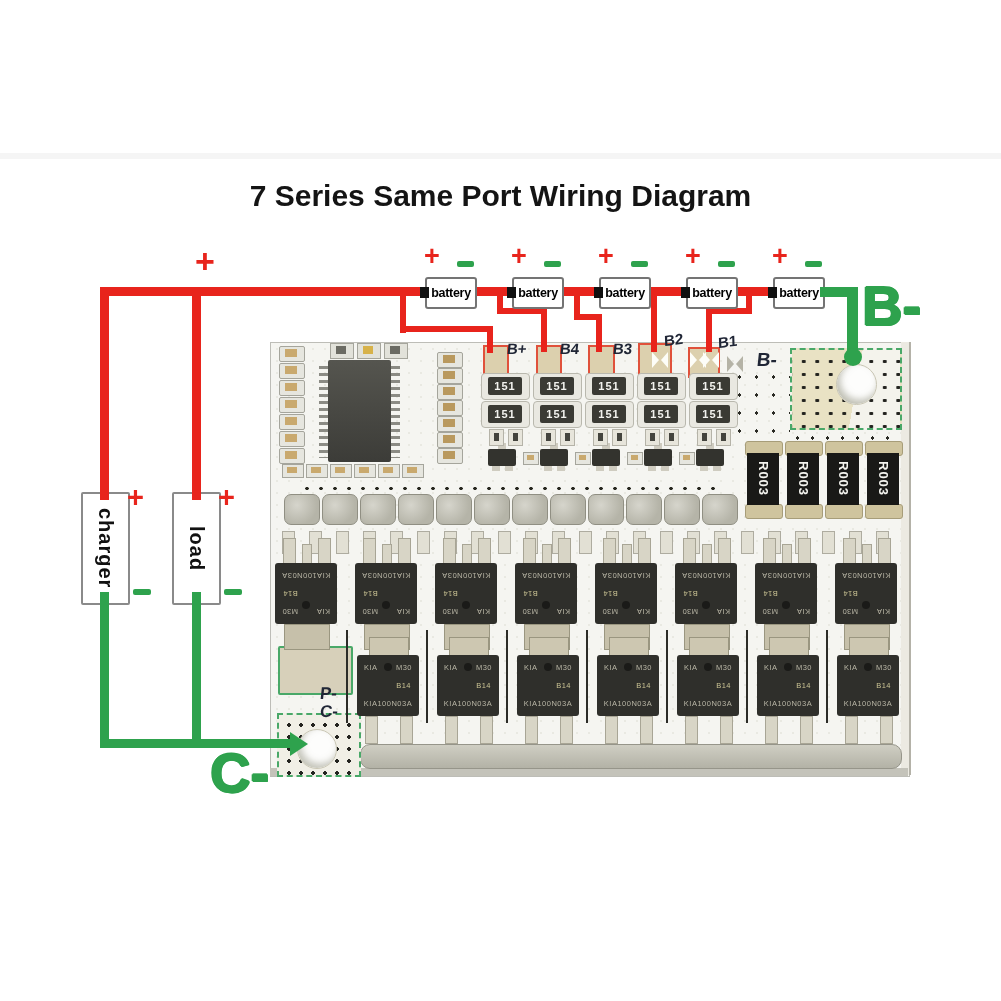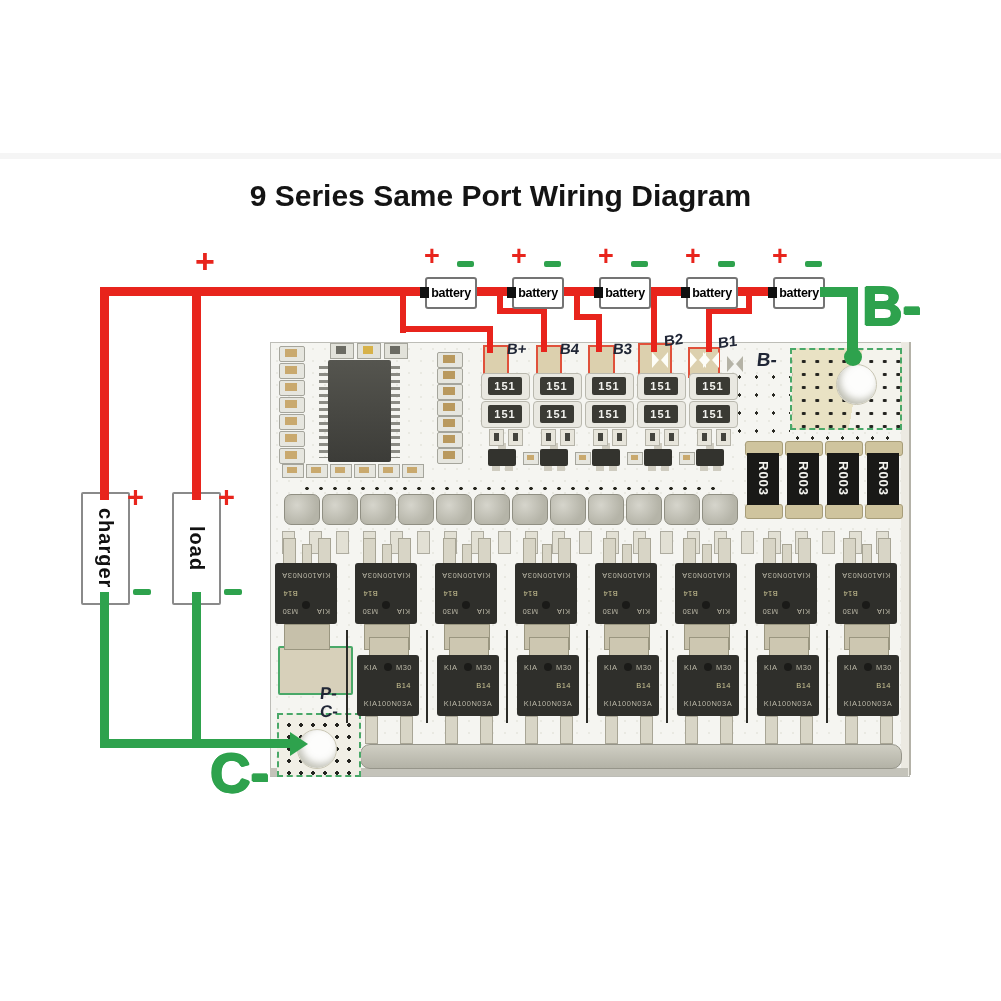--- a/index.html
+++ b/index.html
@@ -14,21 +14,21 @@
         color:#111;letter-spacing:1px;}
   .bigneg{position:absolute;font-size:56px;font-weight:bold;z-index:60;line-height:1;
         text-shadow:1px 0 currentColor,0 1px currentColor,-1px 0 currentColor,0 -1px currentColor,1px 1px currentColor;}
 </style>
 </head>
 <body>
 
 <div id="canvas">
   <div class="abs" style="left:0;top:153px;width:1001px;height:6px;background:#f5f5f5;"></div>
 
-  <div class="title">9 Series Same Port Wiring Diagram</div>
+  <div class="title">7 Series Same Port Wiring Diagram</div>
 
   <div class="vbox" style="left:81px;top:492px;">
     <span>charger</span>
   </div>
   <div class="vbox" style="left:172px;top:492px;">
     <span>load</span>
   </div>
 
   <div class="bigneg" style="left:862px;top:278px;color:#2ea24d;">B-</div>
   <div class="bigneg" style="left:210px;top:745px;color:#2ea24d;">C-</div>

